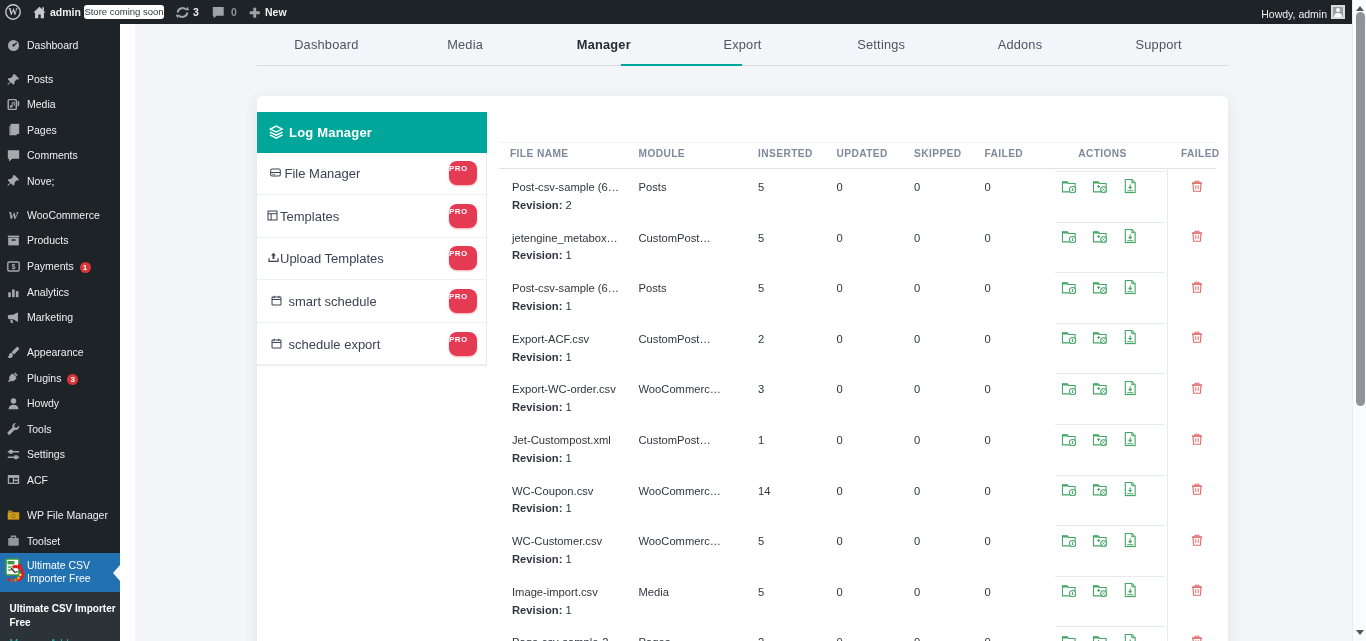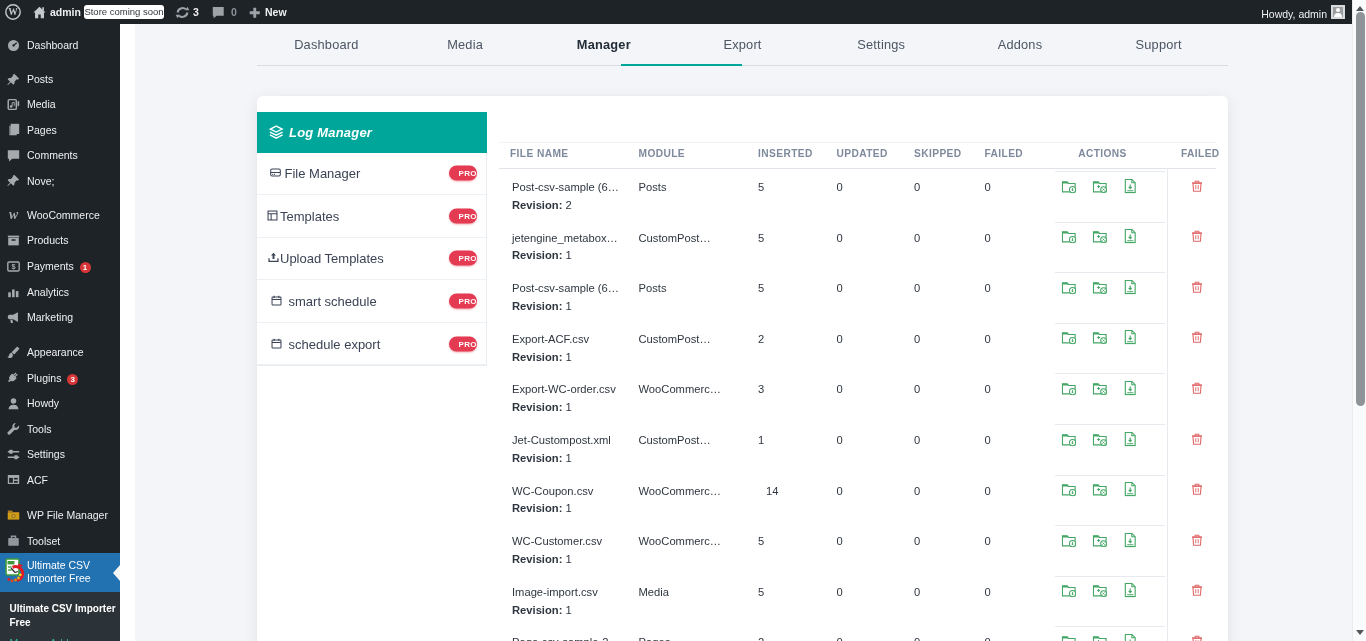--- a/index.html
+++ b/index.html
@@ -11,25 +11,25 @@
 .mi{position:absolute;left:0;width:120px;height:20px;display:flex;align-items:center;color:#f0f0f1;font-size:10.5px;}
 .mi .ic{position:absolute;left:7px;width:13px;height:13px;display:flex;align-items:center;justify-content:center;}
 .mi .lb{position:absolute;left:27px;white-space:nowrap;}
 .badge{display:inline-block;min-width:11px;height:11px;background:#d63638;border-radius:50%;color:#fff;font-size:8px;font-weight:bold;text-align:center;line-height:11.5px;padding:0 1px;}
 #tabs{position:absolute;left:122px;top:0px;width:971px;height:42px;border-bottom:1px solid #d9dce1;display:flex;}
 .tab{flex:1;display:flex;align-items:center;justify-content:center;font-size:12.8px;color:#4b5563;letter-spacing:.2px;}
 .tab.active{color:#222d38;font-weight:bold;}
 #card{position:absolute;left:122px;top:72.5px;width:971px;height:569px;background:#fff;border-radius:6px 6px 0 0;box-shadow:0 3px 14px rgba(45,55,70,.10);}
 #panel{position:absolute;left:0px;top:15.5px;width:230px;height:254px;border-right:1px solid #e9edf1;border-bottom:1px solid #e9edf1;}
 #lmhead{position:absolute;left:0;top:0;width:230px;height:41px;background:#01a69b;color:#fff;display:flex;align-items:center;}
-#lmhead .t{position:absolute;left:32px;font-size:13px;font-weight:bold;letter-spacing:.2px;font-style:italic;}
+#lmhead .t{position:absolute;left:32px;font-size:13px;font-weight:bold;letter-spacing:.2px;}
 .prow{position:absolute;left:0;width:229px;height:42.5px;border-bottom:1px solid #eef1f4;background:#fff;}
 .prow .pic{position:absolute;top:50%;transform:translateY(-50%);}
 .prow .plb{position:absolute;top:50%;transform:translateY(-50%);font-size:13px;color:#3b4354;white-space:nowrap;}
-.pro{position:absolute;left:192px;top:50%;transform:translateY(-50%);width:28px;height:15px;background:#e43a52;border-radius:8px;color:#fff;font-size:8px;font-weight:bold;text-align:right;line-height:15px;letter-spacing:.4px;box-shadow:0 1px 2px rgba(220,50,70,.4);}
+.pro{position:absolute;left:192px;top:50%;transform:translateY(-50%);width:28px;height:24px;background:#e43a52;border-radius:8px;color:#fff;font-size:8px;font-weight:bold;text-align:left;line-height:15px;letter-spacing:.4px;box-shadow:0 1px 2px rgba(220,50,70,.4);}
 .th{position:absolute;font-size:10.2px;font-weight:bold;color:#7e8a9c;letter-spacing:.4px;white-space:nowrap;}
 .td{position:absolute;font-size:11.2px;color:#2f3640;white-space:nowrap;transform:translateY(-50%);}
 .rev{font-weight:bold;}
 .aline{position:absolute;left:798px;width:110px;height:1px;background:#e7eaee;}
 #vline{position:absolute;left:910px;top:72px;width:1px;height:497px;background:#e7eaee;}
 .aic{position:absolute;transform:translate(-50%,-50%);}
 #scrollbar{position:absolute;left:1352px;top:0;width:14px;height:641px;background:#fafbfc;border-left:1px solid #ececec;z-index:40;}
 #thumb{position:absolute;left:3px;top:12px;width:9px;height:394px;background:#8f9499;border-radius:5px;}
 .sarr{position:absolute;left:3px;width:0;height:0;border-left:4.5px solid transparent;border-right:4.5px solid transparent;}
 #submenu{position:absolute;left:0;top:568.5px;width:120px;height:49px;background:#2c3338;overflow:hidden;}
@@ -548,21 +548,21 @@
 <div class="aic" style="left:940px;top:344.5px;"><svg width="13" height="14" viewBox="0 0 16 16">
           <path d="M3 4.5h10l-.8 10H3.8z" fill="none" stroke="#e26a6a" stroke-width="1.4"></path>
           <path d="M1.8 4.4h12.4" stroke="#e26a6a" stroke-width="1.4"></path>
           <path d="M5.8 4V2.2h4.4V4" fill="none" stroke="#e26a6a" stroke-width="1.4"></path>
           <path d="M6.5 7v5M9.5 7v5" stroke="#e26a6a" stroke-width="1.2"></path>
         </svg></div>
 <div class="aline" style="top:378.6px"></div>
 <div class="td" style="left:255px;top:394.6px;">WC-Coupon.csv</div>
 <div class="td" style="left:255px;top:412.3px;"><span class="rev">Revision:</span> 1</div>
 <div class="td" style="left:381.5px;top:394.6px;">WooCommerc…</div>
-<div class="td" style="left:501px;top:394.6px;margin-left:8px;">14</div>
+<div class="td" style="left:501px;top:394.6px;">14</div>
 <div class="td" style="left:579.5px;top:394.6px;">0</div>
 <div class="td" style="left:657px;top:394.6px;">0</div>
 <div class="td" style="left:727.5px;top:394.6px;">0</div>
 <div class="aic" style="left:812px;top:395.1px;"><svg width="15" height="15" viewBox="0 0 16 16">
           <path d="M1 3.5h5l1.5 1.8H14.5v9H1z" fill="none" stroke="#44a766" stroke-width="1.2"></path>
           <path d="M1 3.5h5l1.5 1.8H1z" fill="#44a766"></path>
           <circle cx="11.8" cy="11.8" r="3.3" fill="#fff" stroke="#44a766" stroke-width="1.1"></circle>
           <path d="M11.8 10v3M10.7 12l1.1 1.2 1.1-1.2" fill="none" stroke="#44a766" stroke-width="1"></path>
         </svg></div>
 <div class="aic" style="left:842.5px;top:395.1px;"><svg width="15" height="15" viewBox="0 0 16 16">

